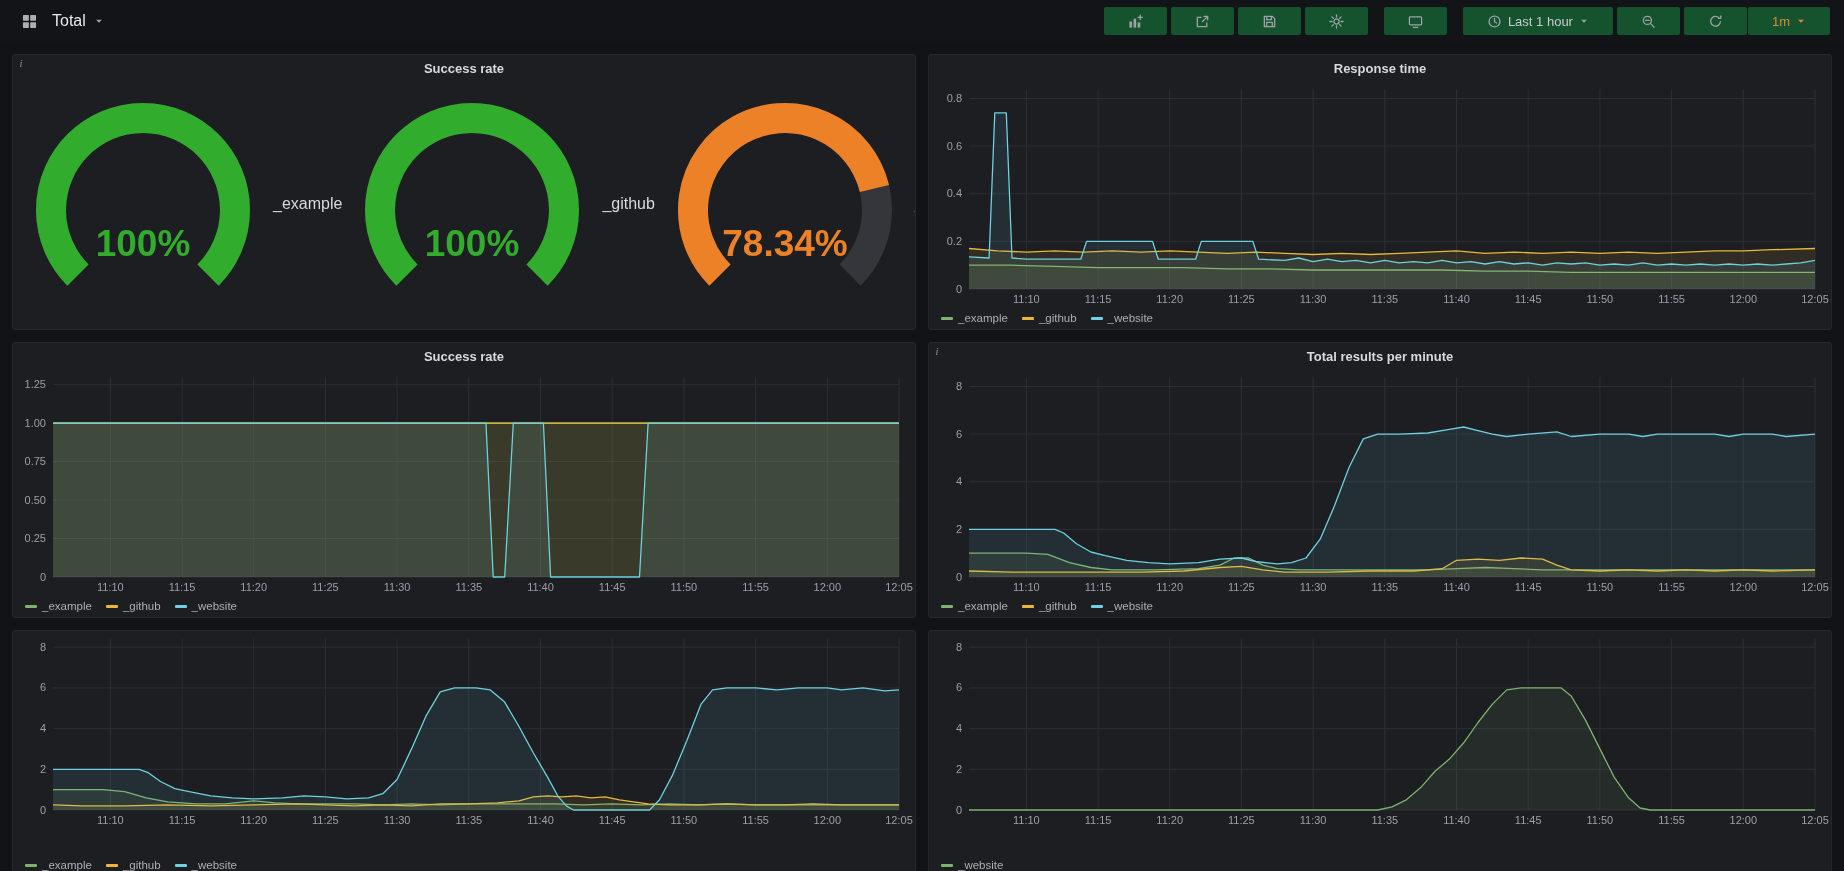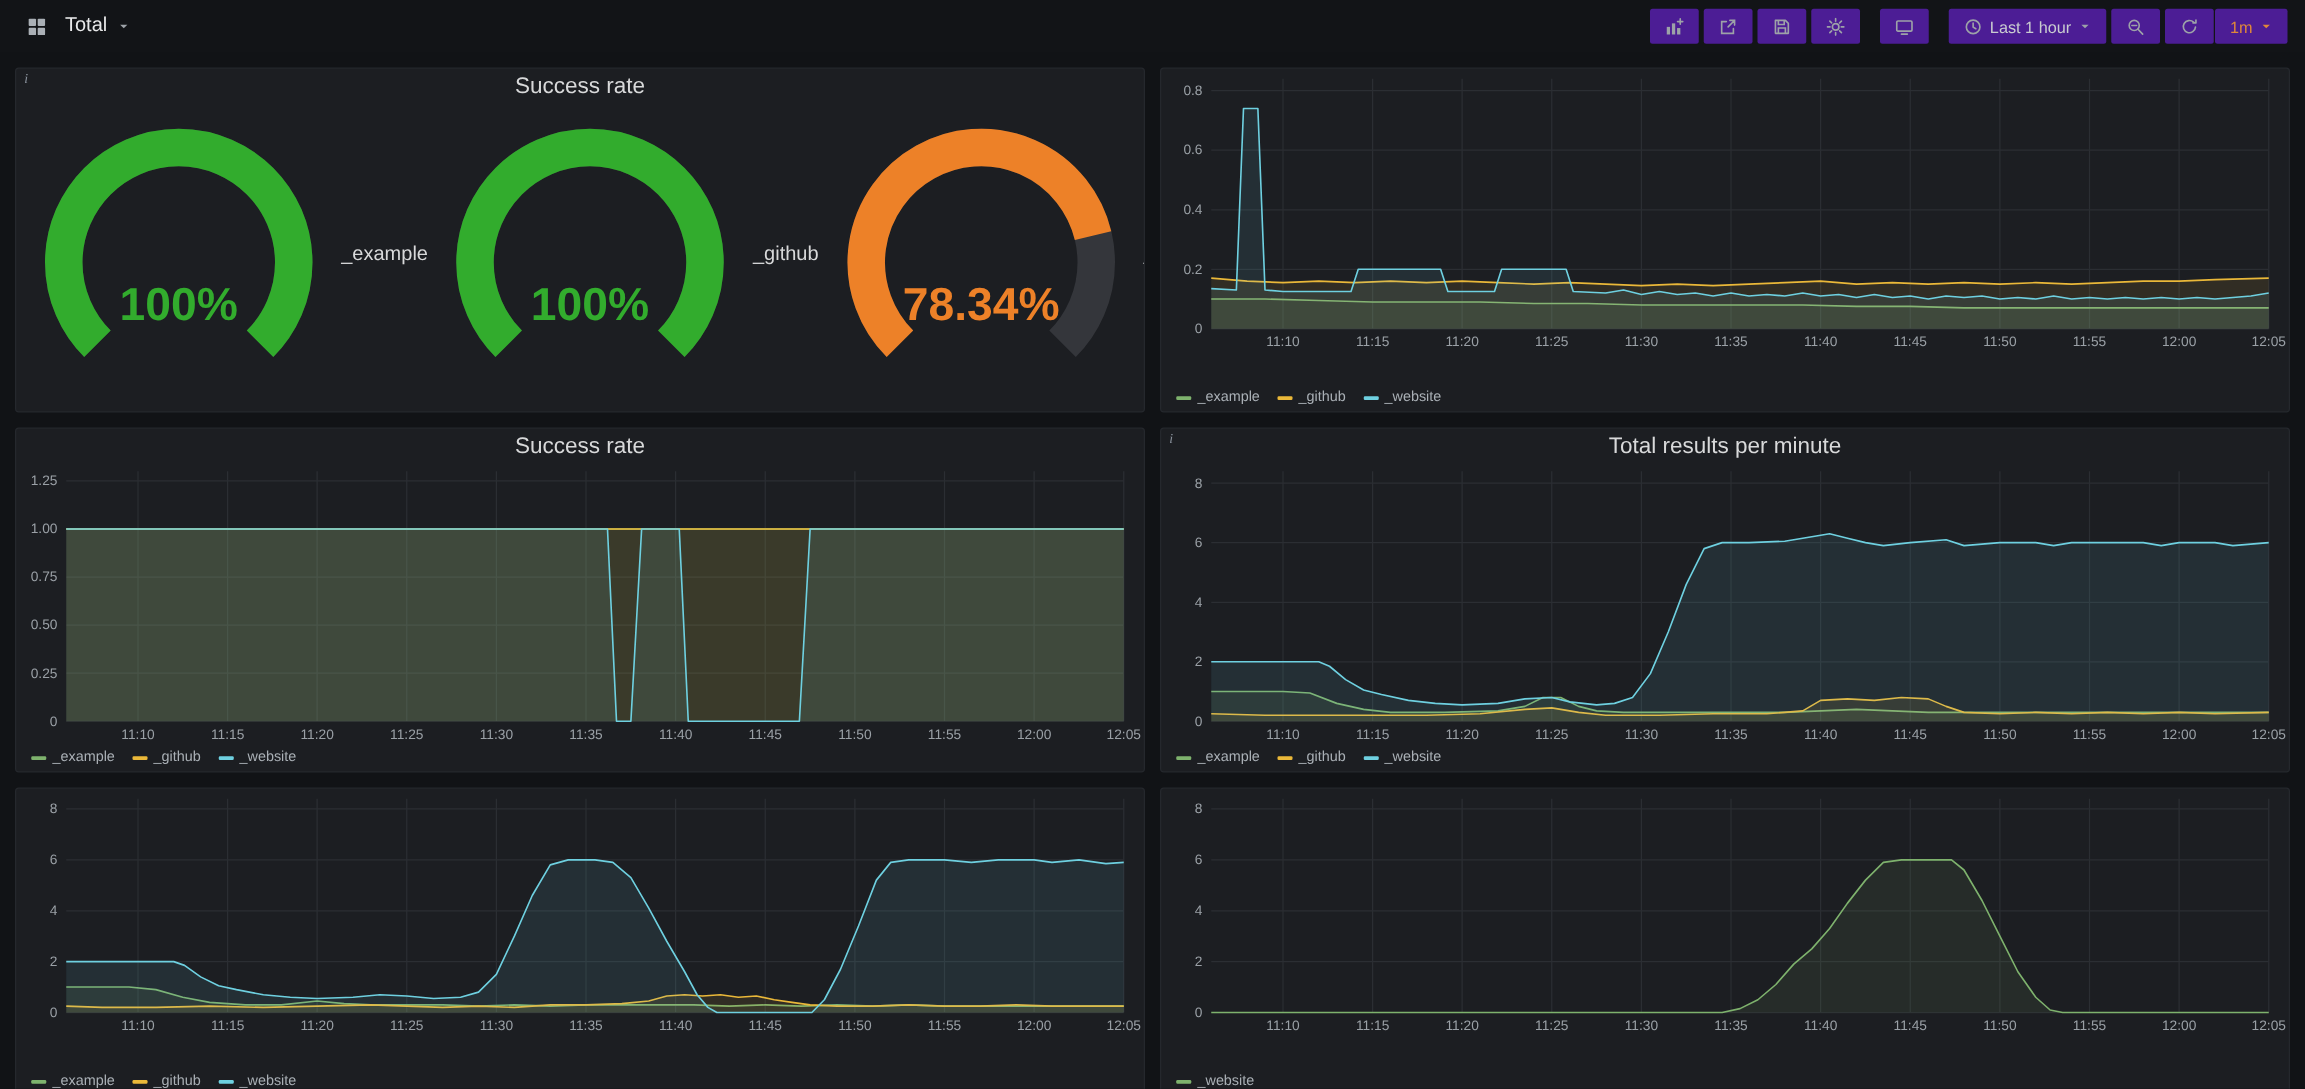--- a/index.html
+++ b/index.html
@@ -3,34 +3,34 @@
 <meta charset="utf-8">
 <style>
   *{box-sizing:border-box;margin:0;padding:0}
   html,body{width:1844px;height:871px;overflow:hidden;background:#111316;
     font-family:"Liberation Sans","DejaVu Sans",sans-serif;color:#d8d9da}
   .navbar{height:42px;display:flex;align-items:center;padding:0 14px;background:#121417}
   .nav-left{display:flex;align-items:center;gap:8px}
   .dash-title{font-size:16px;color:#e8e9ea;cursor:pointer}
   .nav-right{margin-left:auto;display:flex;align-items:center;gap:4px}
   .nav-btn{height:28px;min-width:30px;display:flex;align-items:center;justify-content:center;gap:6px;
-    background:#4c1d95;border:none;border-radius:2px;padding:0 12px;color:#c9ccd0;font-size:13px;
+    background:#14532d;border:none;border-radius:2px;padding:0 24px;color:#c9ccd0;font-size:13px;
     font-family:inherit;cursor:pointer}
   .nav-sep{width:8px}
   .refresh-group{display:flex;gap:1px}
   .refresh-int{color:#e0883a}
   .refresh-int .caret path{fill:#e0883a}
   .nico{width:15px;height:15px;display:block}
   .caret{width:10px;height:10px;display:block}
   .dashboard{padding:12px;display:grid;grid-template-columns:1fr 1fr;
     grid-template-rows:276px 276px 247px;gap:12px}
   .panel{position:relative;display:flex;flex-direction:column;background:#1c1e22;
     border:1px solid #25282d;border-radius:3px;overflow:hidden}
   .panel-header{height:26px;flex:0 0 26px;display:flex;align-items:center;justify-content:center;
-    font-size:18px;font-weight:400;color:#d8d9da;cursor:pointer}
+    font-size:13px;font-weight:700;color:#d8d9da;cursor:pointer}
   .panel-info{position:absolute;top:0;left:0;width:16px;height:16px;display:flex;align-items:center;
     justify-content:center;color:#8a929c;font-size:11px;font-style:italic;
     font-family:"Liberation Serif",serif;cursor:pointer}
   .gauge-row{flex:1;display:flex;align-items:center;justify-content:space-evenly;padding-bottom:4px}
   .gauge{display:flex;flex-direction:row;align-items:center}
   .gauge-label{font-size:16px;color:#d8d9da;margin-top:2px}
   .chart{flex:1;min-height:0}
   .chart svg{display:block}
   .legend{flex:0 0 22px;display:flex;align-items:center;gap:14px;padding:0 12px}
   .legend-item{display:flex;align-items:center;gap:5px;font-size:11.5px;color:#aab0b6;cursor:pointer}
@@ -153,20 +153,21 @@
        <path d="M 64.95 173.05 A 92 92 0 1 1 195.05 173.05" stroke="#34363b" stroke-width="30" fill="none"></path>
        <path d="M 64.95 173.05 A 92 92 0 1 1 219.46 86.55" stroke="#ED8128" stroke-width="30" fill="none"></path>
        <text class="gval" x="130" y="154" text-anchor="middle" font-size="37" fill="#ED8128">78.34%</text>
      </svg></div>
         <div class="gauge-label">_website</div>
       </div>
     </div>
   </section>
 
   <section class="panel">
+    <header class="panel-header">Response time</header>
     <div class="chart">
         <svg width="902" height="226">
           <line x1="97.4" y1="8" x2="97.4" y2="208" stroke="#2b2e33" stroke-width="1"></line>
           <line x1="169.1" y1="8" x2="169.1" y2="208" stroke="#2b2e33" stroke-width="1"></line>
           <line x1="240.7" y1="8" x2="240.7" y2="208" stroke="#2b2e33" stroke-width="1"></line>
           <line x1="312.4" y1="8" x2="312.4" y2="208" stroke="#2b2e33" stroke-width="1"></line>
           <line x1="384.1" y1="8" x2="384.1" y2="208" stroke="#2b2e33" stroke-width="1"></line>
           <line x1="455.8" y1="8" x2="455.8" y2="208" stroke="#2b2e33" stroke-width="1"></line>
           <line x1="527.5" y1="8" x2="527.5" y2="208" stroke="#2b2e33" stroke-width="1"></line>
           <line x1="599.2" y1="8" x2="599.2" y2="208" stroke="#2b2e33" stroke-width="1"></line>

